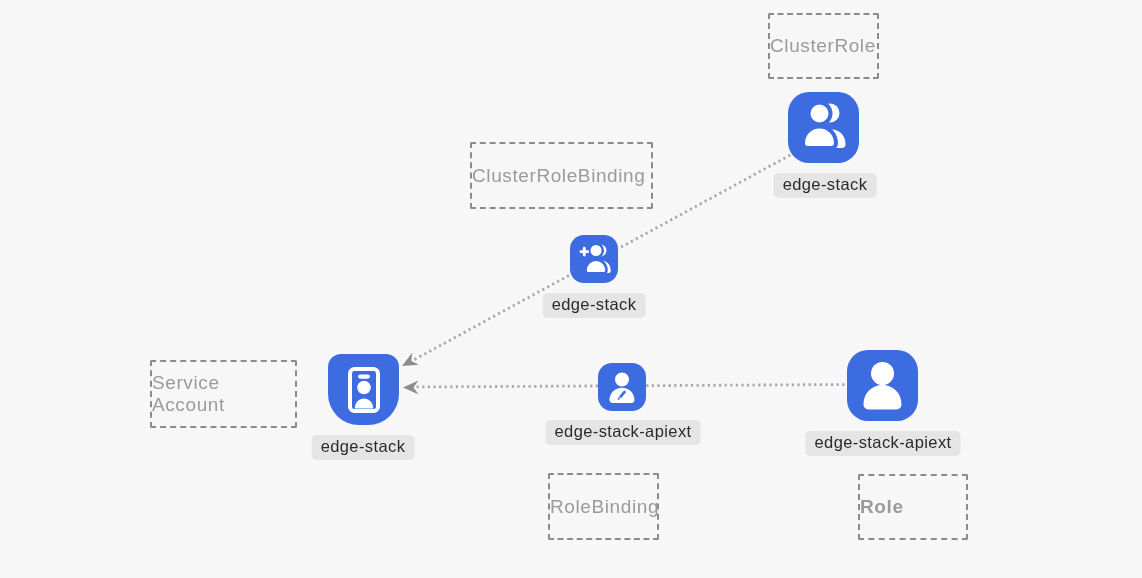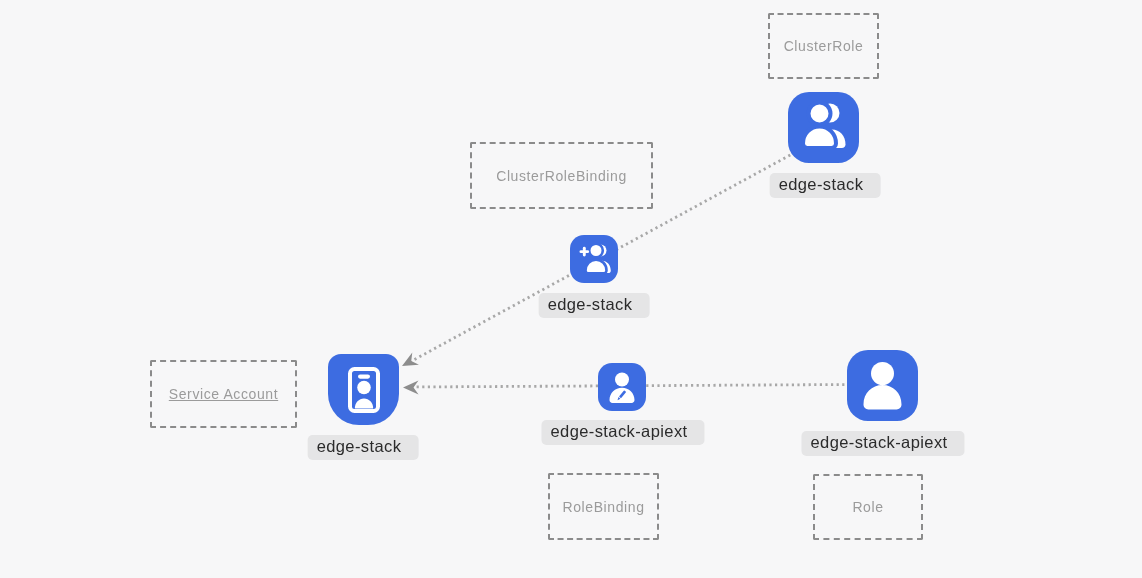--- a/index.html
+++ b/index.html
@@ -19,23 +19,22 @@
     left: 0; top: 0;
     width: 1142px; height: 578px;
     z-index: 1;
   }
   .kind-box {
     position: absolute;
     border: 2px dashed #8b8b8b;
     border-radius: 2px;
     display: flex;
     align-items: center;
-    justify-content: center;
     color: #9b9b9b;
-    font-size: 14px;
+    font-size: 19px;
     letter-spacing: 0.6px;
     z-index: 2;
     box-sizing: border-box;
   }
   .node-icon {
     position: absolute;
     background: #3d6ce1;
     z-index: 3;
     display: flex;
     align-items: center;
@@ -45,21 +44,21 @@
   .node-icon.small { width: 48px; height: 48px; border-radius: 14px; }
   .node-icon.badge-shape { border-radius: 13px 13px 31px 31px; }
   .node-icon svg { display: block; width: 100%; height: 100%; }
   .node-label {
     position: absolute;
     transform: translateX(-50%);
     background: #e5e5e6;
     color: #2b2b2b;
     font-size: 16.5px;
     letter-spacing: 0.4px;
-    padding: 2px 17px 4px 9px;
+    padding: 2px 9px 4px 9px;
     border-radius: 5px;
     white-space: nowrap;
     z-index: 4;
   }
 </style>
 </head>
 <body>
 
 <div class="canvas">
 
@@ -73,29 +72,29 @@
   </svg>
 
   <div class="kind-box" style="left:768px; top:13px; width:111px; height:66px;">
     <span>ClusterRole</span>
   </div>
 
   <div class="kind-box" style="left:470px; top:142px; width:183px; height:67px;">
     <span>ClusterRoleBinding</span>
   </div>
 
-  <div class="kind-box" style="left:150px; top:360px; width:147px; height:68px;text-decoration:underline;">
+  <div class="kind-box" style="left:150px; top:360px; width:147px; height:68px;">
     <span>Service Account</span>
   </div>
 
   <div class="kind-box" style="left:548px; top:473px; width:111px; height:67px;">
     <span>RoleBinding</span>
   </div>
 
-  <div class="kind-box" style="left:813px; top:474px; width:110px; height:66px;">
+  <div class="kind-box" style="left:858px; top:474px; width:110px; height:66px;font-weight:bold;">
     <span>Role</span>
   </div>
 
   <div class="node-icon big" style="left:788px; top:92px;">
     <svg viewBox="0 0 71 71">
       <circle cx="42" cy="21" r="9.5" fill="#ffffff"></circle>
       <path d="M30 53 c0-9 6.5-15.5 14-15.5 c7.8 0 13.5 6.5 13.5 15 c0 2-1.6 3.6-3.6 3.6 h-23.9 z" fill="#ffffff"></path>
       <circle cx="31.5" cy="21.5" r="11" fill="#ffffff" stroke="#3d6ce1" stroke-width="4"></circle>
       <path d="M15 51.5 c0-9.8 7.2-17 16.5-17 c9.3 0 16.5 7.2 16.5 17 c0 2.4-2 4.4-4.4 4.4 h-24.2 c-2.4 0-4.4-2-4.4-4.4 z" fill="#ffffff" stroke="#3d6ce1" stroke-width="4"></path>
     </svg>

